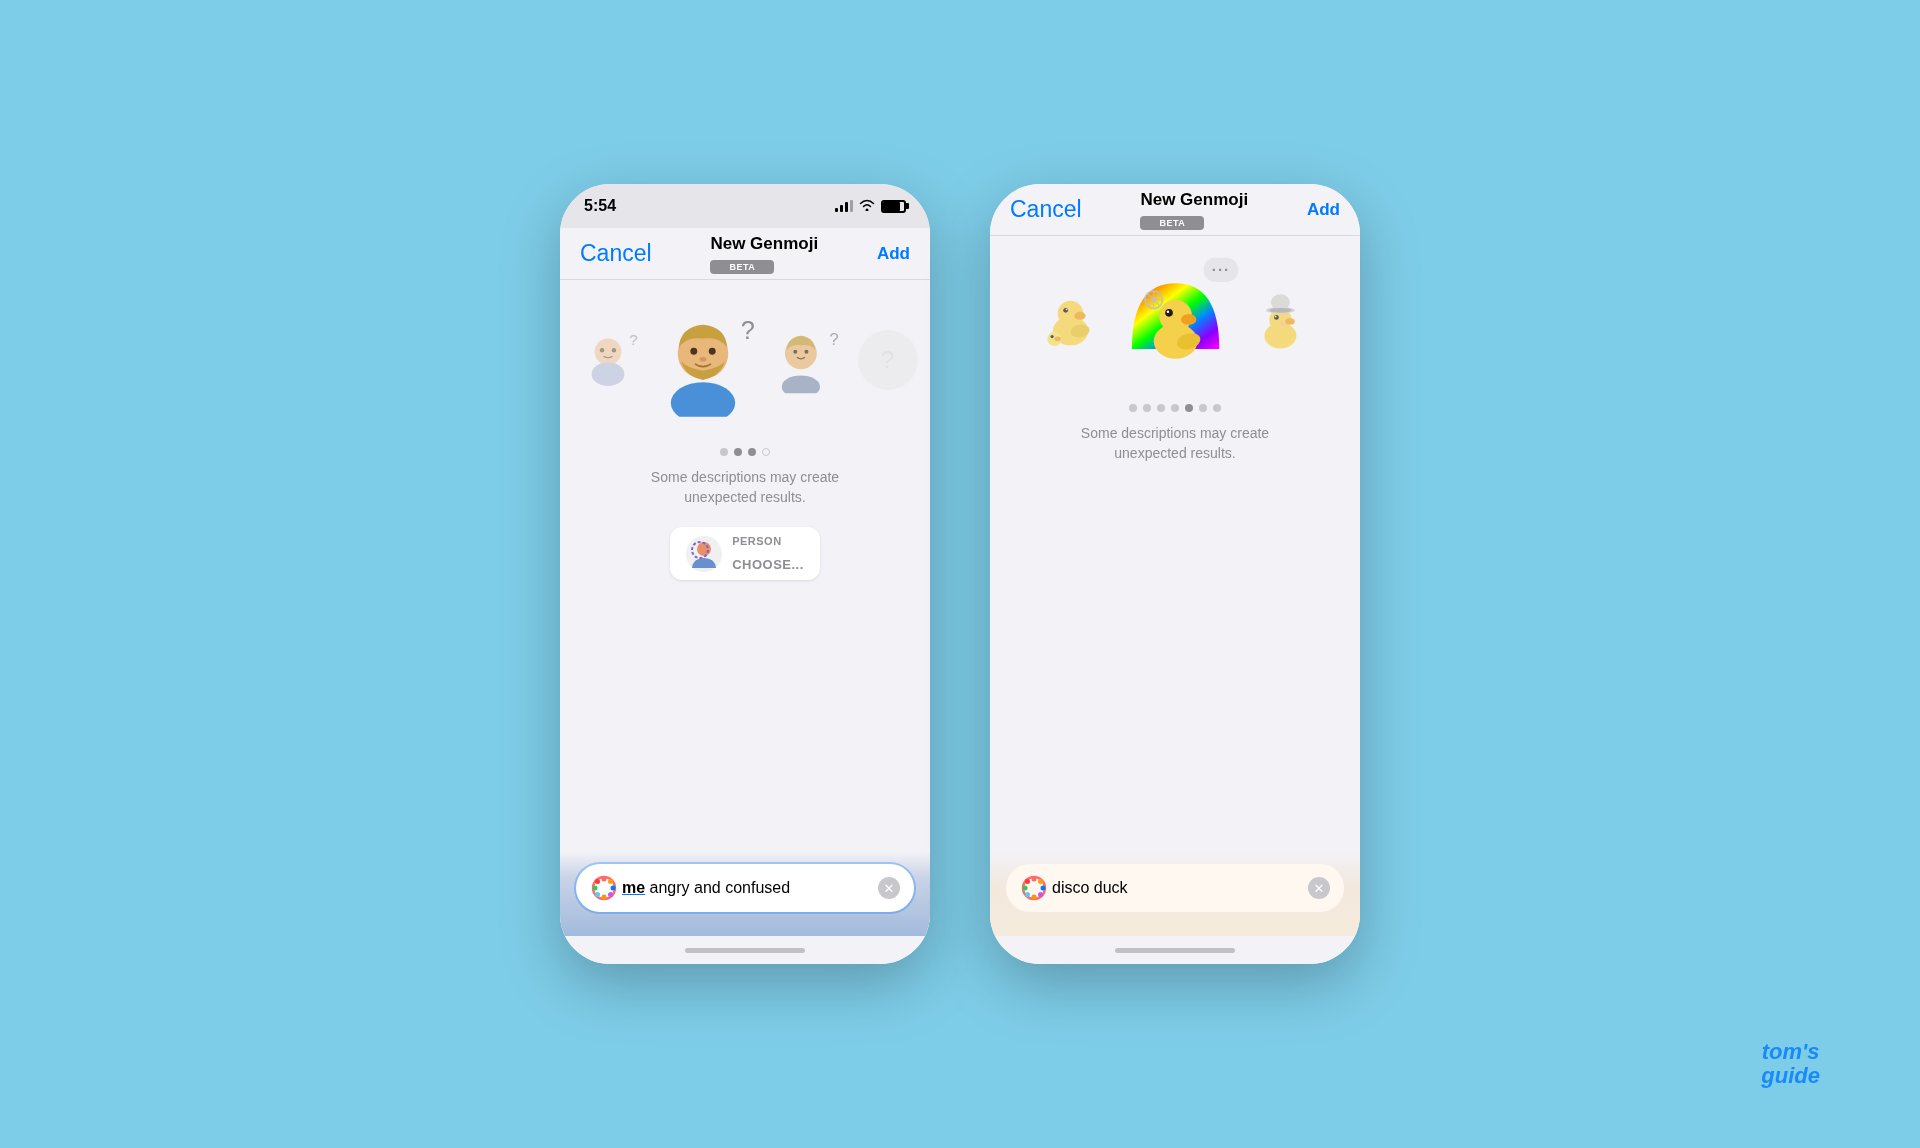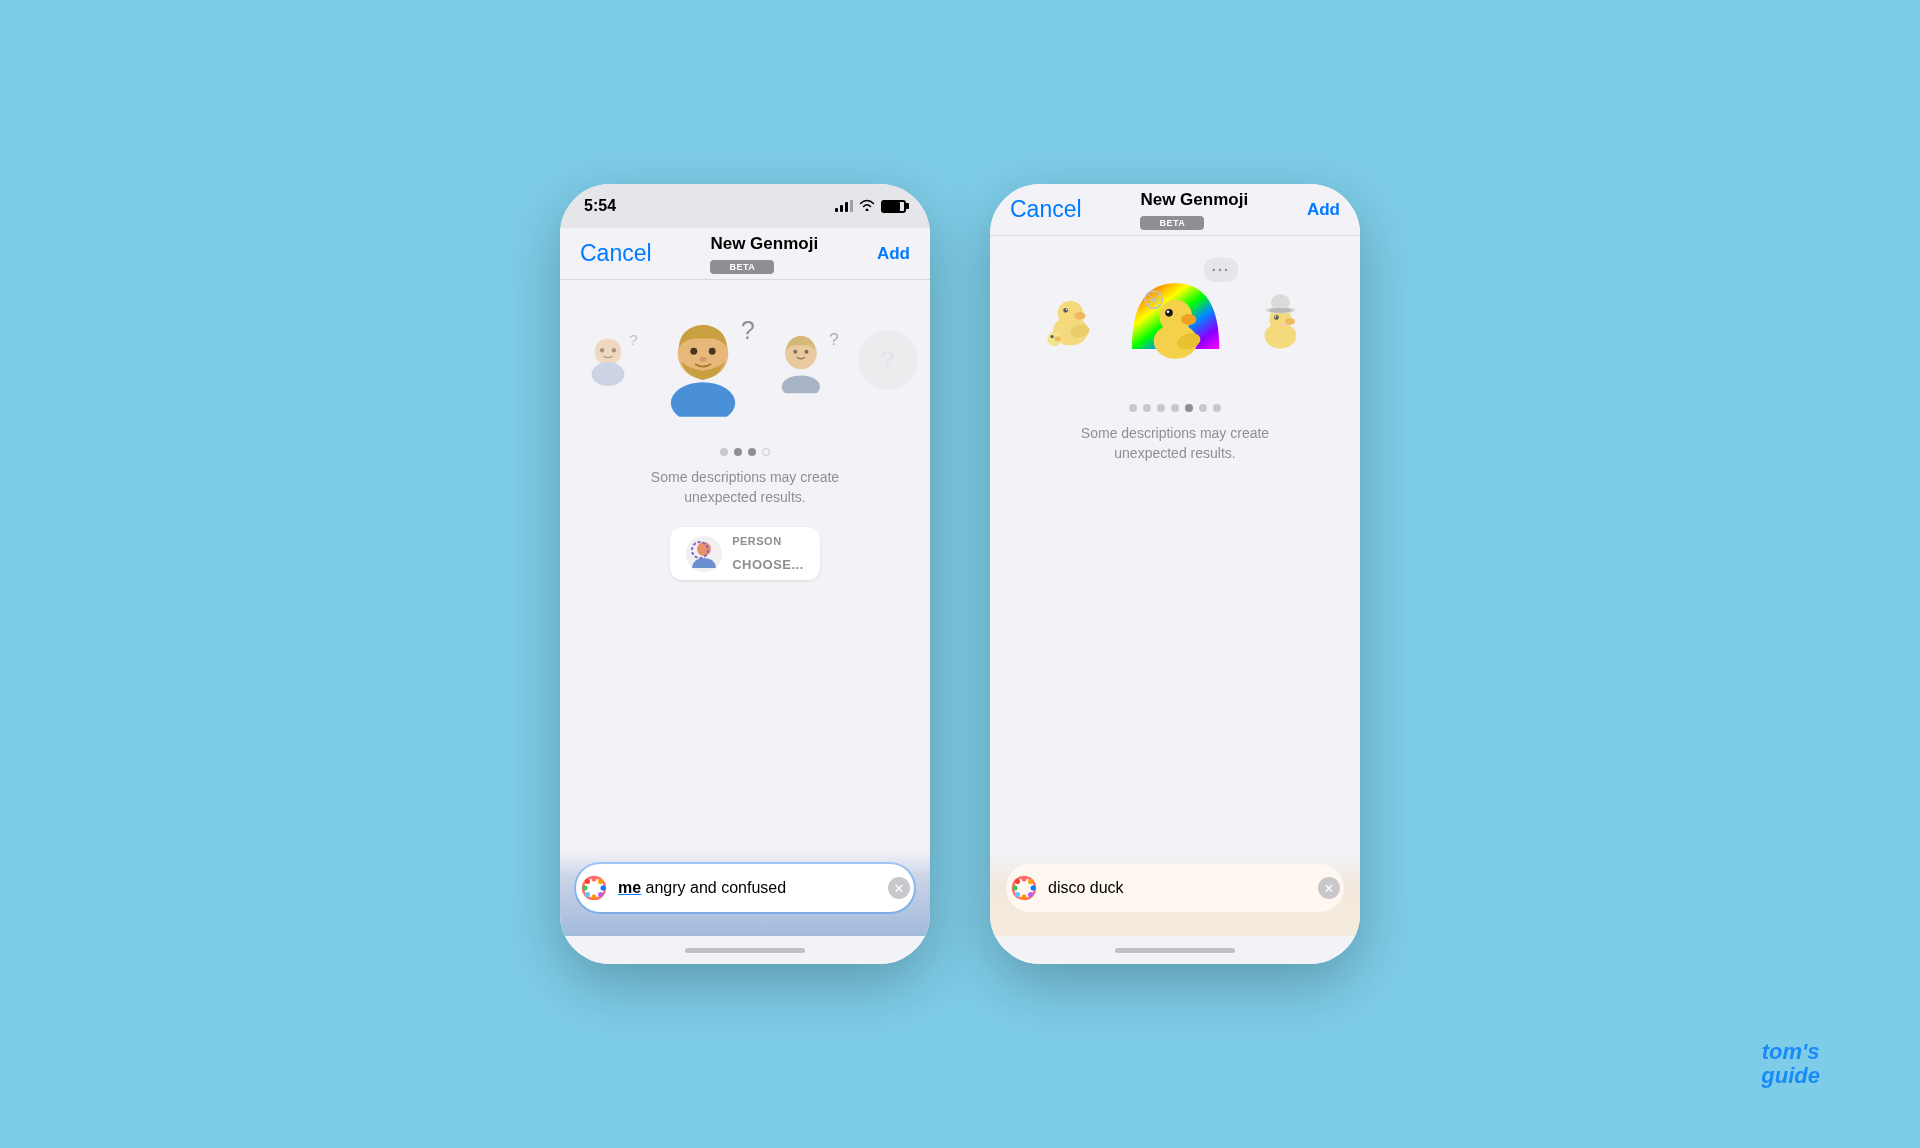--- a/index.html
+++ b/index.html
@@ -267,22 +267,22 @@
       right: 0;
       padding: 12px 16px 24px;
       background: linear-gradient(to bottom, rgba(242,242,247,0) 0%, rgba(200,210,230,0.95) 30%, rgba(160,185,220,0.98) 100%);
     }
 
     .input-field {
       background: #fff;
       border-radius: 24px;
       display: flex;
       align-items: center;
-      padding: 10px 4px;
-      gap: 10px;
+      padding: 10px 14px;
+      gap: 4px;
       box-shadow: 0 0 0 2px rgba(0,122,255,0.3);
     }
 
     .input-text {
       flex: 1;
       font-size: 16px;
       color: #000;
     }
 
     .input-text .highlight {

